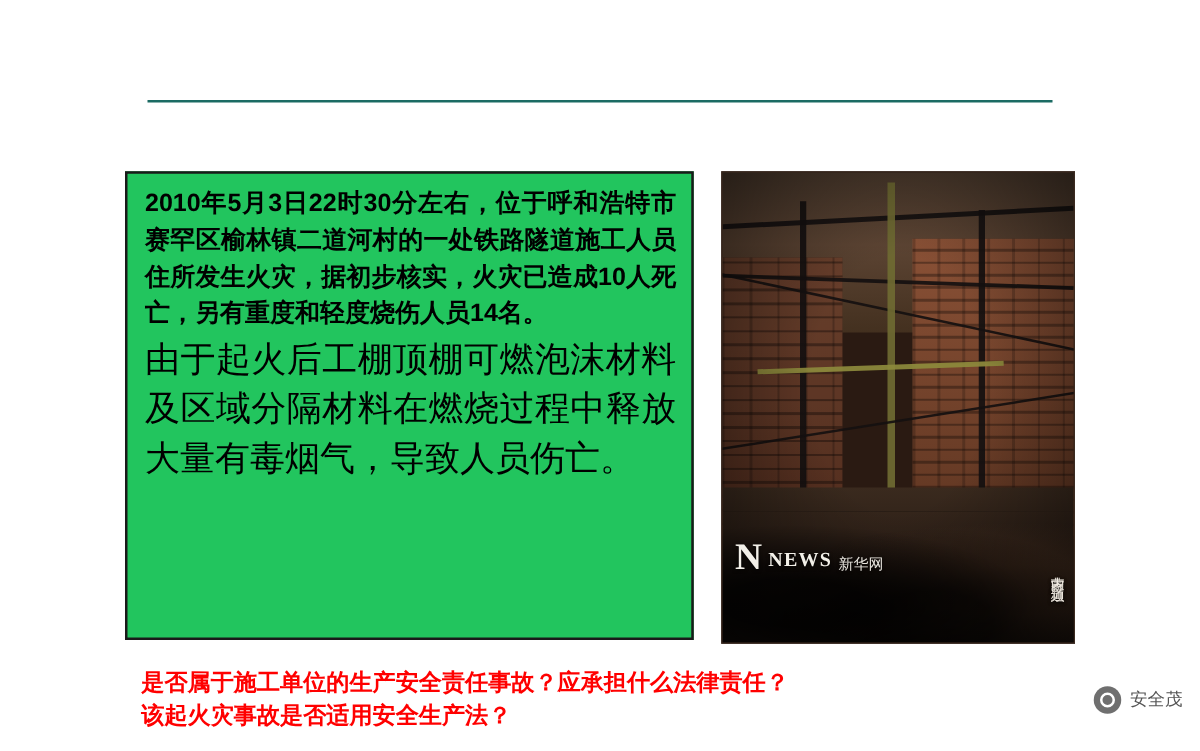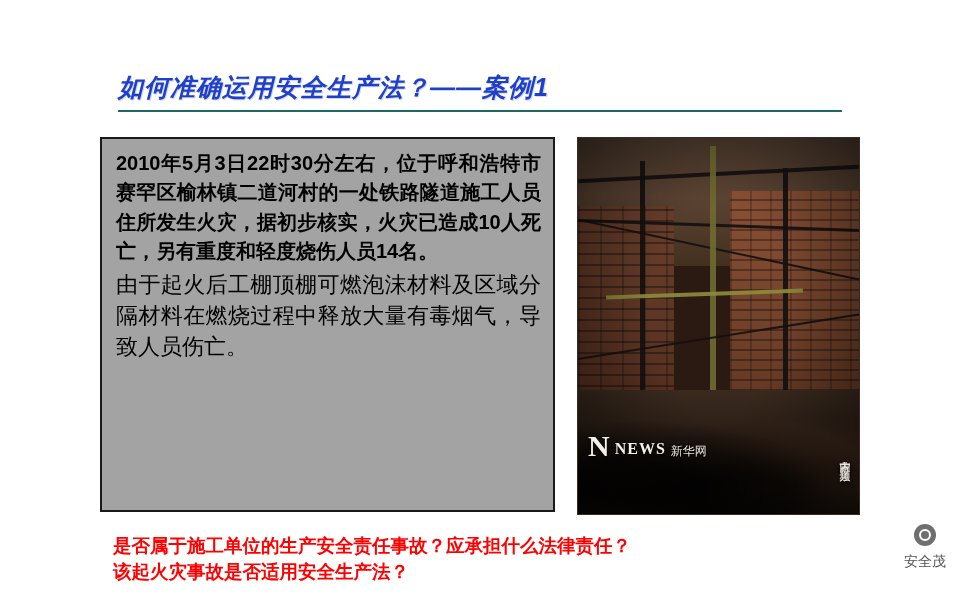--- a/index.html
+++ b/index.html
@@ -55,27 +55,27 @@
     height: 380px;
   }
 
   .textbox {
     position: absolute;
     left: 0;
     top: 0;
     width: 455px;
     height: 375px;
     border: 2px solid #1a1a1a;
-    background: #a3a3a3;
+    background: #22c55e;
     box-sizing: border-box;
     padding: 10px 12px 6px 14px;
   }
   .para {
     font-family: "Liberation Serif", serif;
-    font-size: 22px;
+    font-size: 28px;
     color: #000000;
     line-height: 1.42;
     text-align: justify;
     margin: 0 0 0 0;
   }
   .para.bold {
     font-weight: bold;
     font-family: "Liberation Sans", sans-serif;
     font-size: 20px;
     line-height: 1.47;
@@ -204,21 +204,20 @@
   }
 
   
   .watermark {
     position: absolute;
     right: 14px;
     bottom: 30px;
     display: flex;
     align-items: center;
     gap: 7px;
-    flex-direction: column;
   }
   .watermark .wm-circle {
     width: 22px;
     height: 22px;
     border-radius: 50%;
     background: #6f6f6f;
     position: relative;
     flex: none;
   }
   .watermark .wm-circle::after {
@@ -235,21 +234,20 @@
     font-size: 14px;
     color: #555555;
   }
 </style>
 </head>
 <body>
 
 <div class="slide">
 
   <div class="title-wrap">
-    <div class="title-text">如何准确运用安全生产法？——案例1</div>
     <div class="title-rule"></div>
   </div>
 
   <div class="content">
 
     <div class="textbox">
       <p class="para bold">2010年5月3日22时30分左右，位于呼和浩特市赛罕区榆林镇二道河村的一处铁路隧道施工人员住所发生火灾，据初步核实，火灾已造成10人死亡，另有重度和轻度烧伤人员14名。</p>
       <p class="para">由于起火后工棚顶棚可燃泡沫材料及区域分隔材料在燃烧过程中释放大量有毒烟气，导致人员伤亡。</p>
     </div>
 

